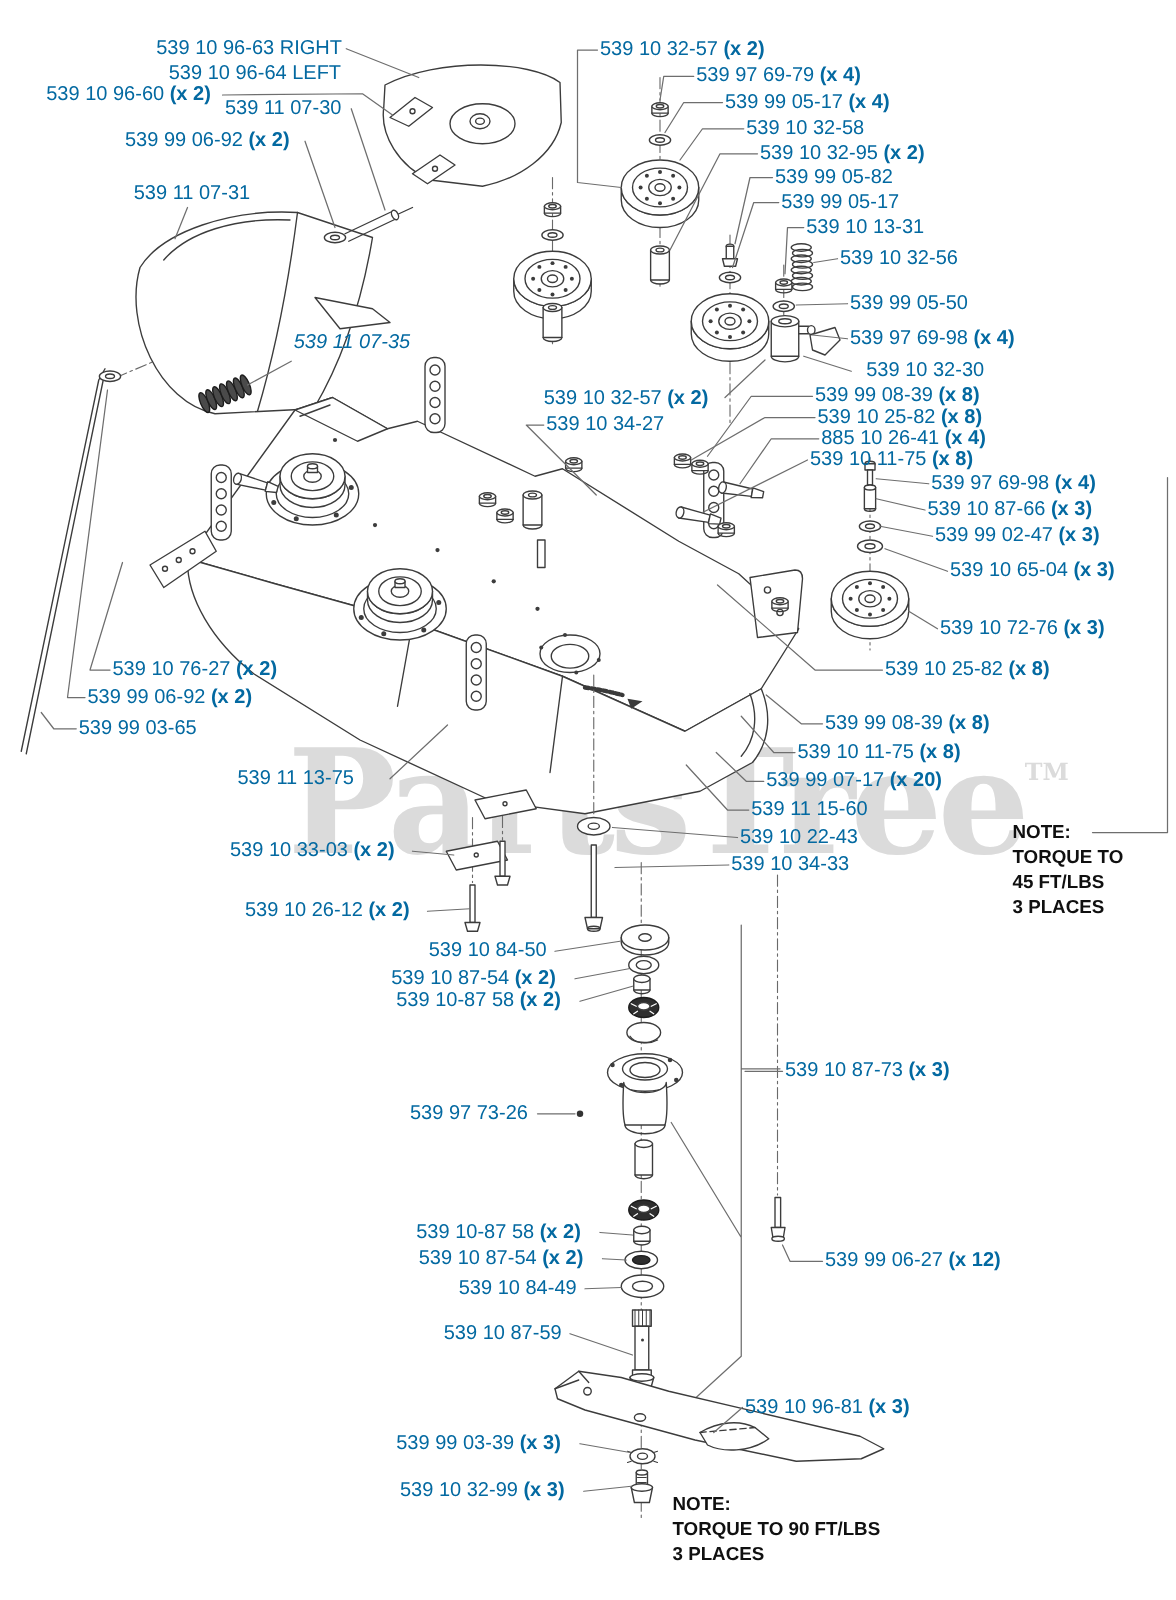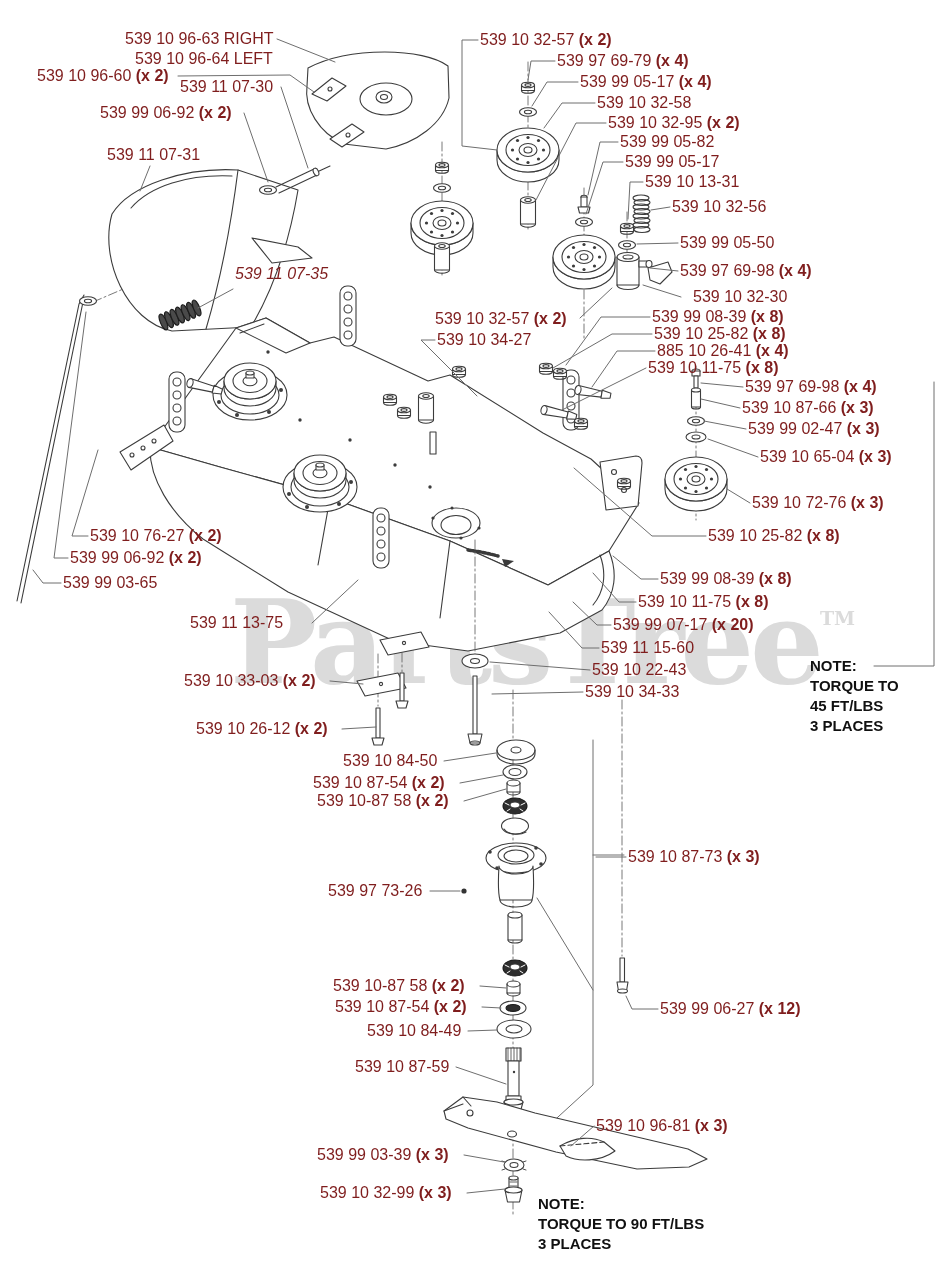--- a/index.html
+++ b/index.html
@@ -4,21 +4,21 @@
 <style>
   html,body{margin:0;padding:0;background:#fff}
   body{width:941px;height:1280px;font-family:"Liberation Sans",sans-serif}
   .stage{position:relative;width:941px;height:1280px;background:#fff;overflow:hidden}
   .watermark{position:absolute;left:230px;top:574px;z-index:0;
     font-family:"DejaVu Serif",serif;font-weight:bold;font-size:116px;
     color:#dbdbdb;letter-spacing:-4px;white-space:nowrap;user-select:none}
   .watermark sup{font-size:19px;letter-spacing:0;vertical-align:58px}
   svg.art{position:absolute;left:0;top:0;z-index:1}
   .layer{position:absolute;left:0;top:0;width:0;height:0;z-index:2}
-  .lbl{position:absolute;white-space:nowrap;font-size:16px;line-height:17px;color:#7f1d1d}
+  .lbl{position:absolute;white-space:nowrap;font-size:16px;line-height:17px;color:#0369a1}
   .lbl .qty{font-weight:bold}
   .note{position:absolute;white-space:nowrap;font-size:15px;line-height:20px;font-weight:bold;color:#101010}
   .w{fill:#fff}
   .dk{fill:#2e2e2e;stroke:#1c1c1c}
 </style>
 </head>
 <body>
 
 <div class="stage">
 

